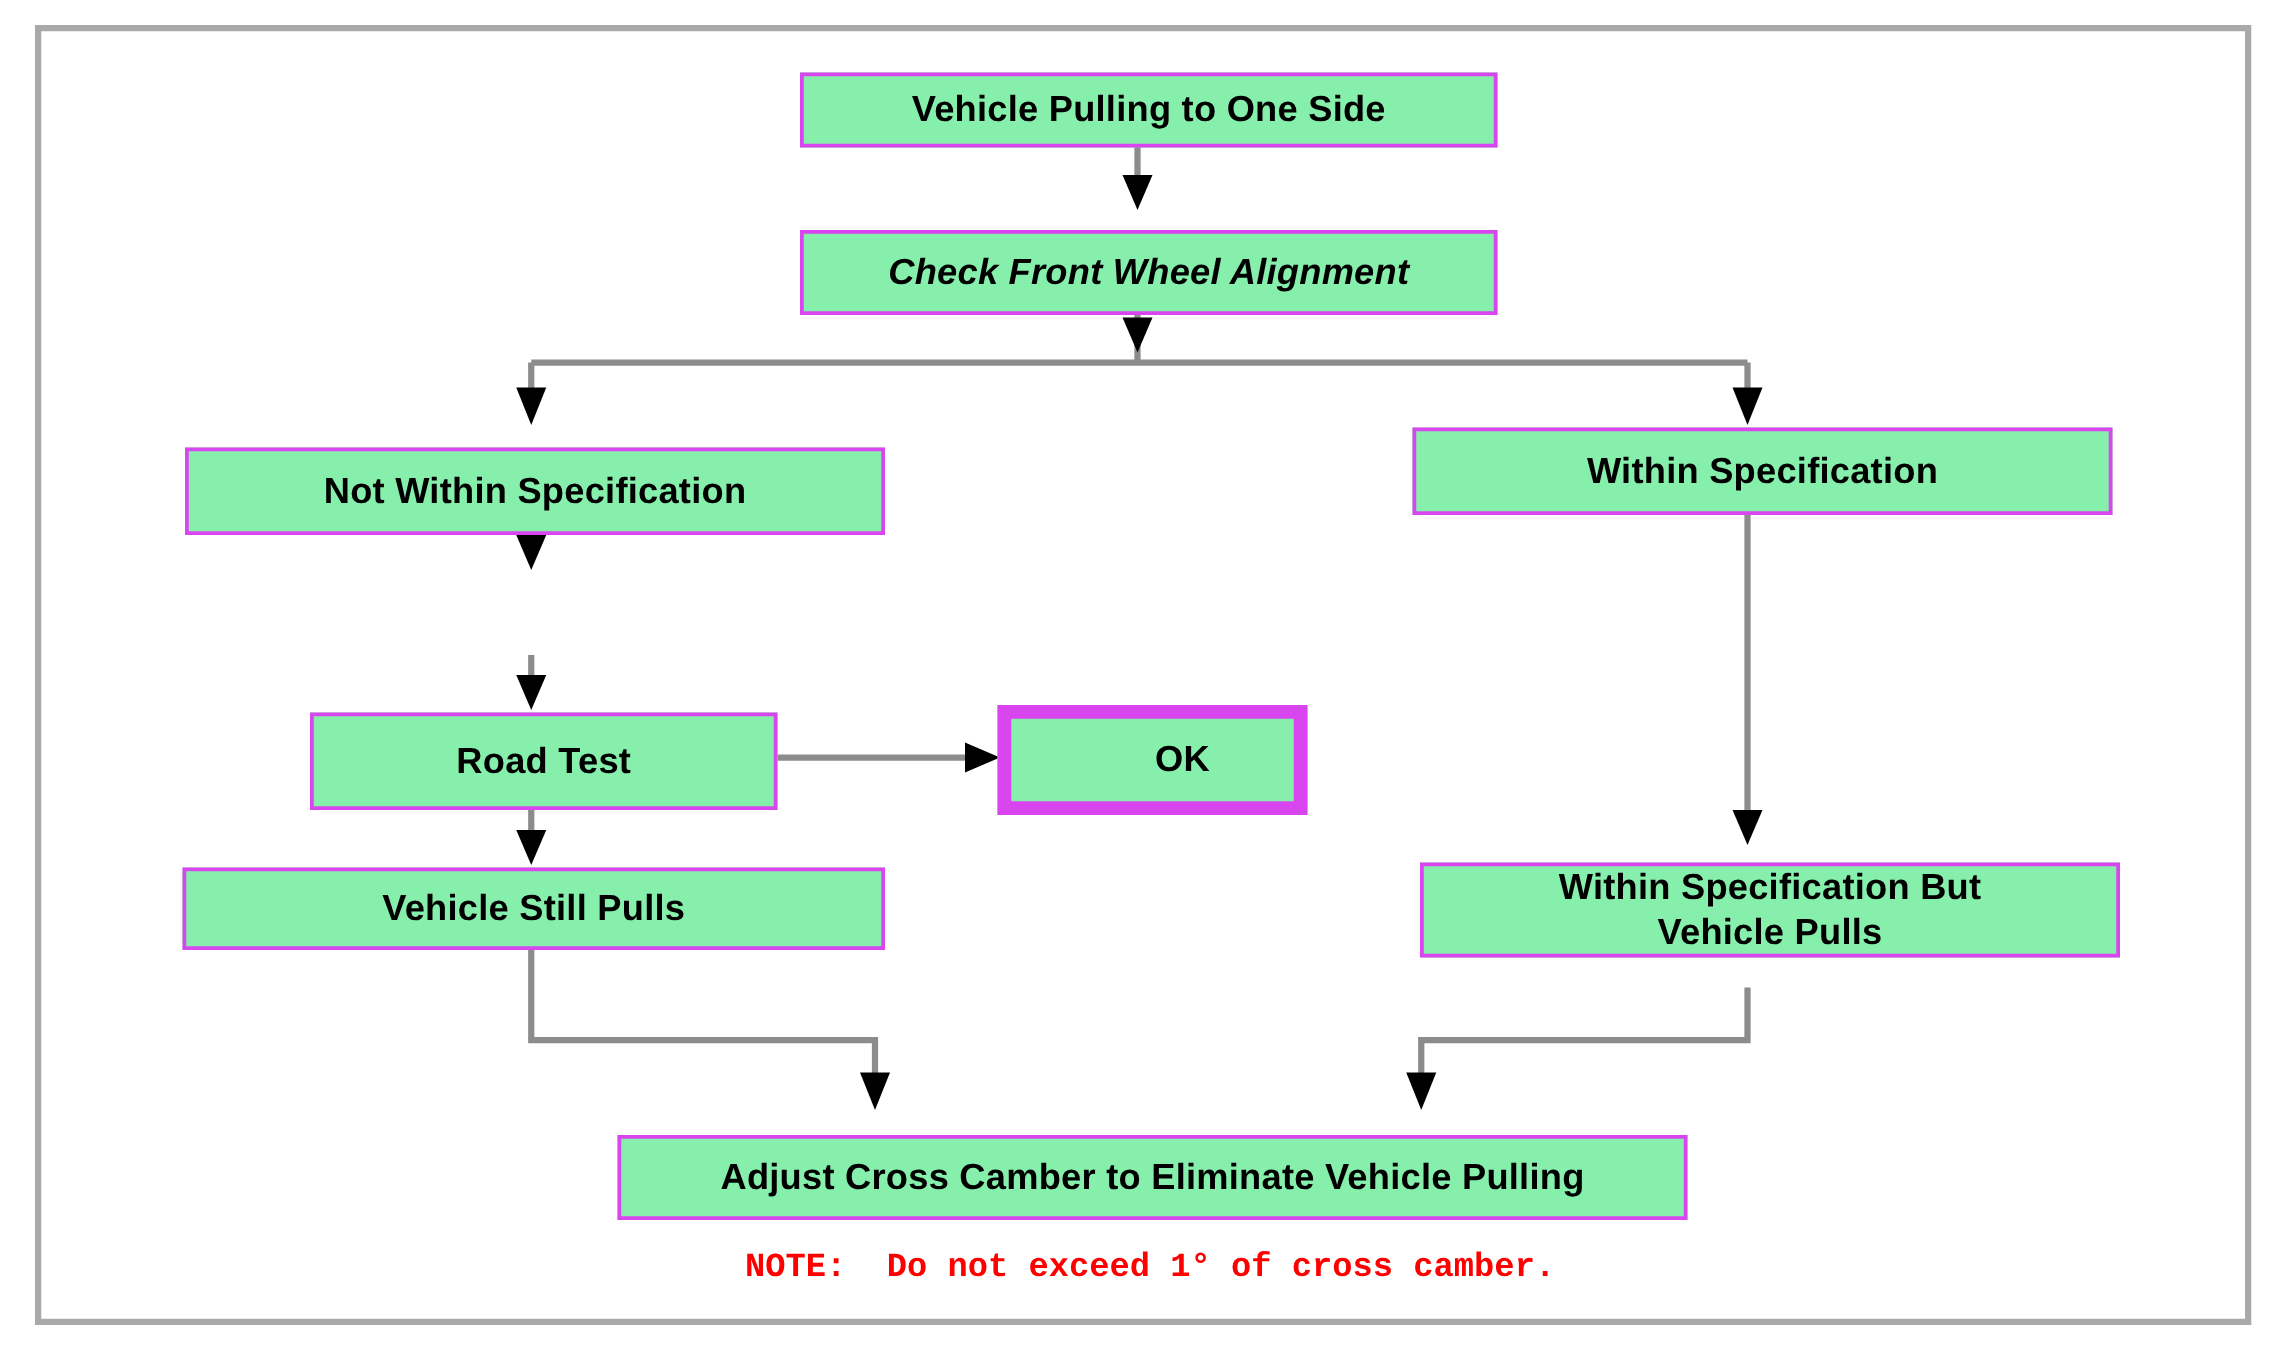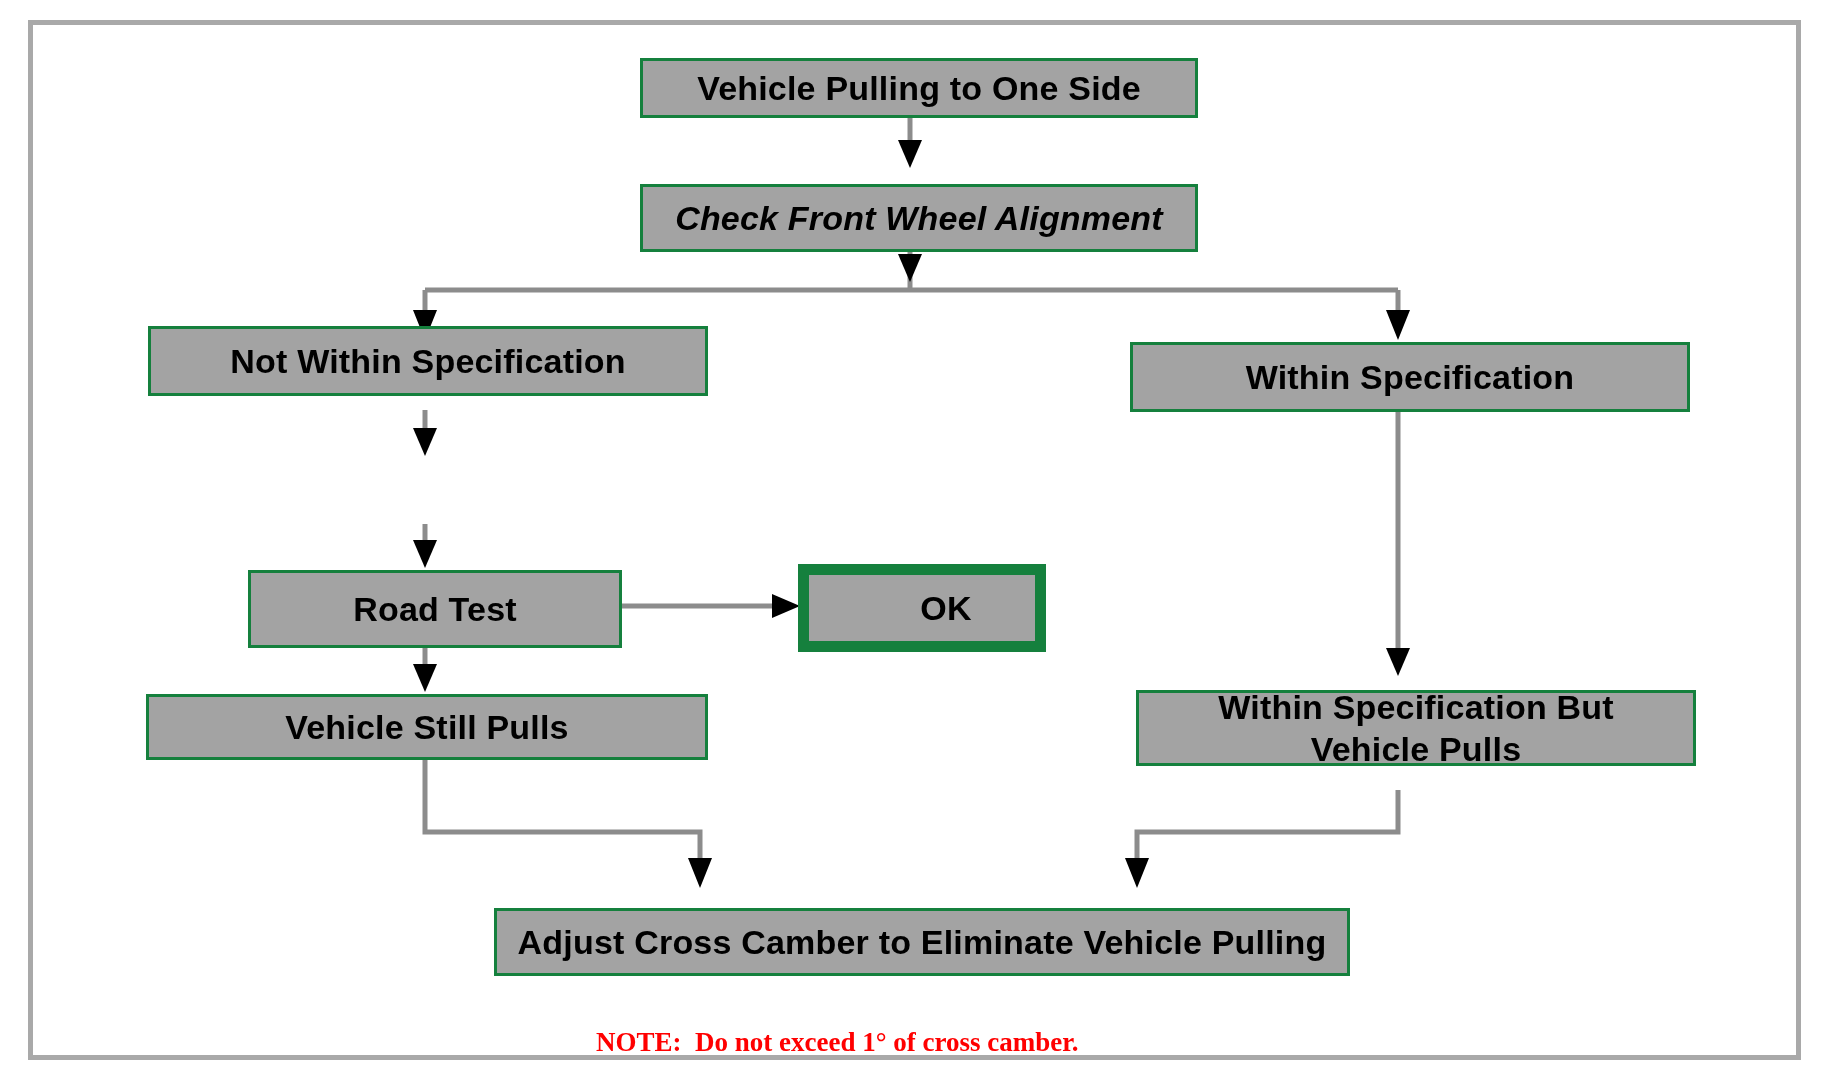--- a/index.html
+++ b/index.html
@@ -26,46 +26,45 @@
   #canvas {
     position: absolute;
     left: 0;
     top: 0;
     width: 1832px;
     height: 1088px;
   }
   .node {
     position: absolute;
     box-sizing: border-box;
-    background: #a3a3a3;
-    border: 3px solid #15803d;
+    background: #86efac;
+    border: 3px solid #d946ef;
     display: flex;
     align-items: center;
     justify-content: center;
     text-align: center;
     color: #000000;
-    font-size: 34px;
+    font-size: 29px;
     font-weight: bold;
     font-family: "Liberation Sans", sans-serif;
     line-height: 1.25;
     letter-spacing: 0.2px;
     z-index: 3;
   }
   .node.thick {
     border-width: 11px;
   }
   .note {
     position: absolute;
     color: #ff0000;
     font-size: 27px;
     font-weight: bold;
-    font-family: Liberation Serif, serif;
+    font-family: Liberation Mono, monospace;
     white-space: pre;
     z-index: 3;
-    margin-top: 27px;
   }
   svg#edges {
     position: absolute;
     left: 0;
     top: 0;
     width: 1832px;
     height: 1088px;
     z-index: 1;
     pointer-events: none;
   }
@@ -125,21 +124,21 @@
   </svg>
 
   <div class="node" style="left:640px; top:58px; width:558px; height:60px;">
     <span>Vehicle Pulling to One Side</span>
   </div>
 
   <div class="node" style="left:640px; top:184px; width:558px; height:68px;font-style:italic;">
     <span>Check Front Wheel Alignment</span>
   </div>
 
-  <div class="node" style="left:148px; top:326px; width:560px; height:70px;">
+  <div class="node" style="left:148px; top:358px; width:560px; height:70px;">
     <span>Not Within Specification</span>
   </div>
 
   <div class="node" style="left:1130px; top:342px; width:560px; height:70px;">
     <span>Within Specification</span>
   </div>
 
 
   <div class="node" style="left:248px; top:570px; width:374px; height:78px;">
     <span>Road Test</span>

